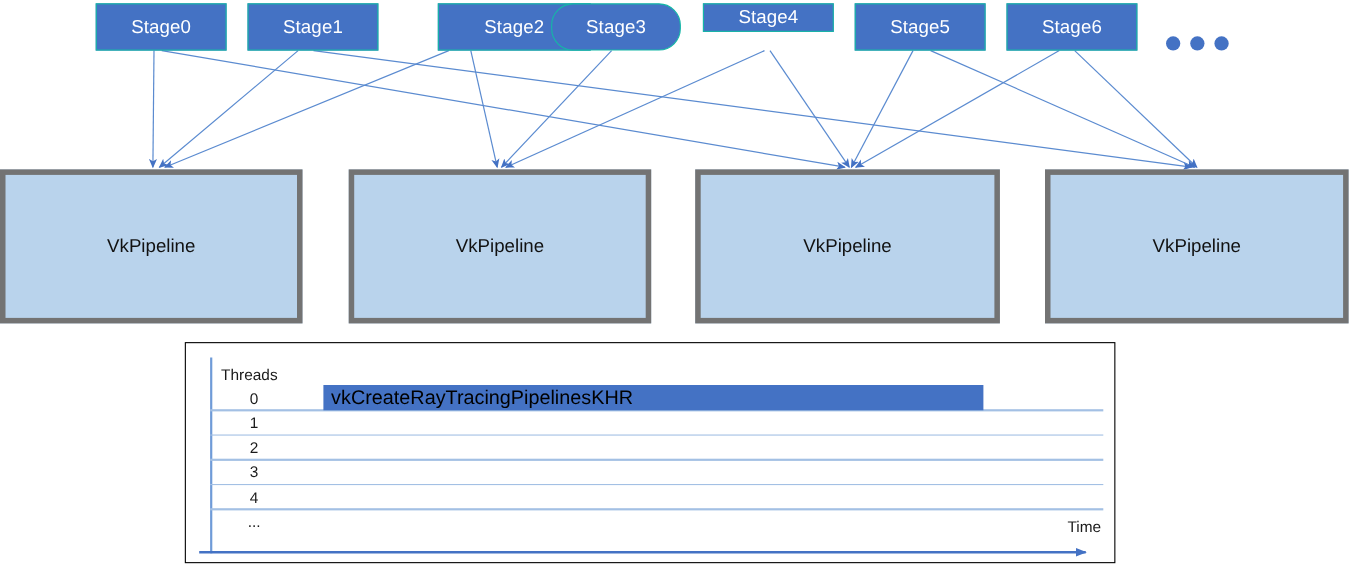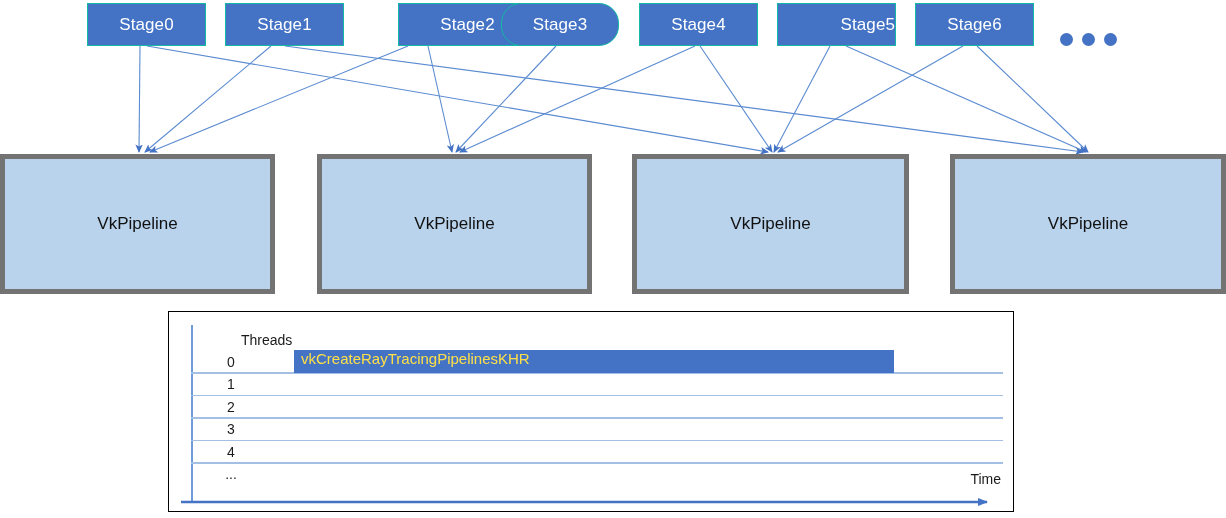--- a/index.html
+++ b/index.html
@@ -109,29 +109,28 @@
     color: #1a1a1a;
     text-align: center;
     width: 72px;
   }
   .tl-head-label {
     position: absolute;
     font-size: 14px;
     color: #1a1a1a;
     left: 32px;
     top: 20px;
-    margin-left: 40px;
   }
   .tl-bar {
     position: absolute;
     background: #4472C4;
-    color: #fde047;
-    font-size: 15px;
-    display: flex;
-    align-items: flex-start;
+    color: #000000;
+    font-size: 18px;
+    display: flex;
+    align-items: center;
     padding-left: 7px;
     box-sizing: border-box;
   }
   .tl-time-label {
     position: absolute;
     font-size: 14px;
     color: #1a1a1a;
     right: 12px;
     bottom: 24px;
   }
@@ -177,24 +176,24 @@
       </div>
       <div class="stage-box" style="left: 225px; top: 3px; width: 119px; height: 43px; align-items: center;">
         <span>Stage1</span>
       </div>
       <div class="stage-box" style="left: 363px; top: 3px; width: 139px; height: 43px; margin-left: 35px;">
         <span>Stage2</span>
       </div>
       <div class="stage-box" style="left: 501px; top: 3px; width: 118px; height: 43px; border-radius: 20px;">
         <span>Stage3</span>
       </div>
-      <div class="stage-box" style="left: 639px; top: 3px; width: 119px; height: 43px;">
+      <div class="stage-box" style="left: 639px; top: 3px; width: 119px; height: 26px;">
         <span>Stage4</span>
       </div>
-      <div class="stage-box" style="left: 777px; top: 3px; width: 119px; height: 43px; justify-content: flex-end;">
+      <div class="stage-box" style="left: 777px; top: 3px; width: 119px; height: 43px;">
         <span>Stage5</span>
       </div>
       <div class="stage-box" style="left: 915px; top: 3px; width: 119px; height: 43px;">
         <span>Stage6</span>
       </div>
     </div>
 
   <div class="ellipsis-dots" id="stage-ellipsis" style="left: 1060px; top: 33px;">
       <i></i>
       <i></i>

